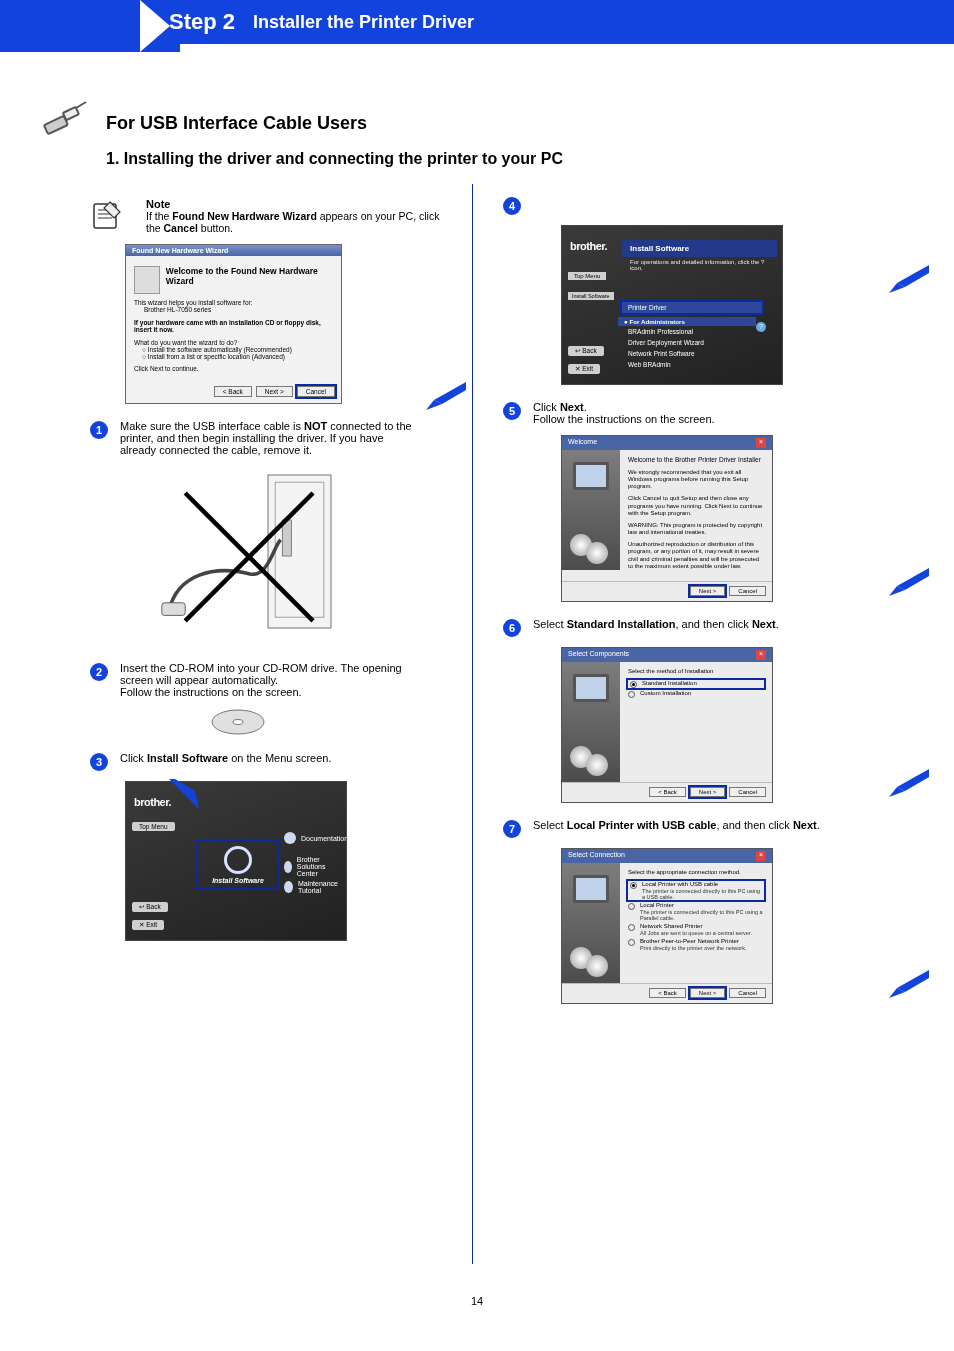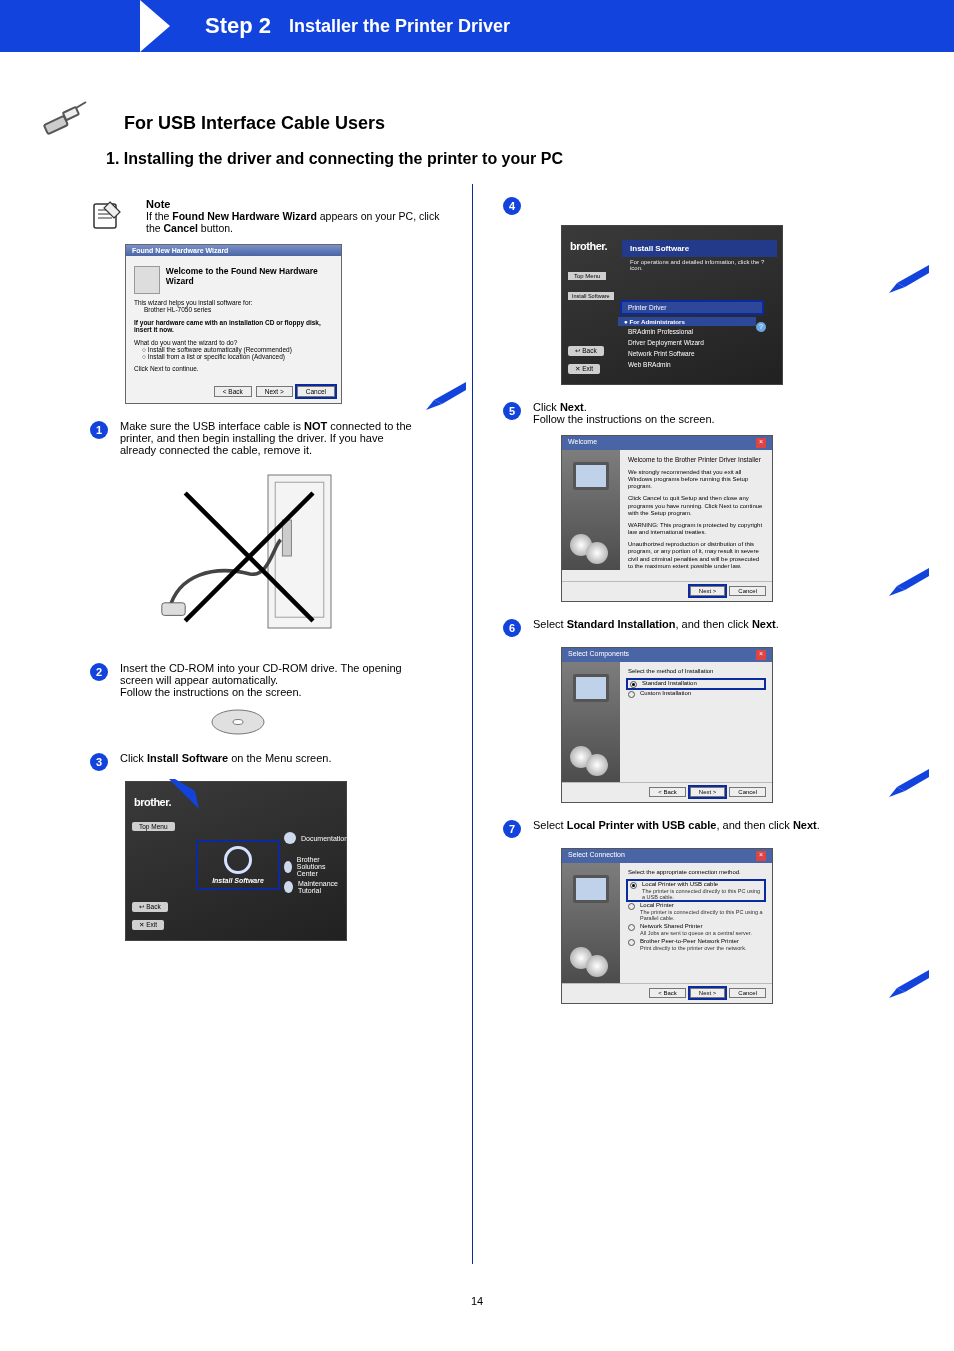--- a/index.html
+++ b/index.html
@@ -1,29 +1,29 @@
 <!DOCTYPE html>
 <html><head>
 <meta charset="utf-8">
 <style>
   * { margin: 0; padding: 0; box-sizing: border-box; }
   body { font-family: Arial, Helvetica, sans-serif; width: 954px; height: 1351px; background: white; position: relative; font-size: 11px; }
 
   
   .header { height: 80px; background: white; position: relative; }
   .blue-tab { position: absolute; top: -10px; left: 0; width: 180px; height: 62px; background: #1243dc; }
-  .blue-banner { position: absolute; top: 0; left: 140px; right: 0; background: #1243dc; height: 52px; display: flex; align-items: center; padding-left: 65px; }
+  .blue-banner { position: absolute; top: 0; left: 140px; right: 0; background: #1243dc; height: 44px; display: flex; align-items: center; padding-left: 29px; }
   .banner-step { color: #fff; font: 700 22px/1 Arial; }
   .banner-title { color: #fff; font: 700 18px/1 Arial; margin-left: 18px; }
   .arrow-cap { position: absolute; left: 140px; top: 0; width: 0; height: 0; border-top: 26px solid transparent; border-bottom: 26px solid transparent; border-left: 30px solid #fff; z-index: 2; }
 
   .page { padding: 10px 40px 40px 40px; }
 
   
-  .sec-head { display: flex; align-items: center; gap: 36px; margin: 8px 0 4px 0; }
+  .sec-head { display: flex; align-items: center; gap: 18px; margin: 8px 0 4px 0; }
   .usb-ico svg { width: 48px; height: 48px; }
   .sec-title { font-size: 18px; font-weight: 700; }
   .sec-sub { margin-left: 66px; font-size: 16px; font-weight: 700; margin-top: -2px; }
 
   
   .cols { display: flex; gap: 30px; margin-top: 12px; }
   .col { width: 46%; position: relative; }
   .divider { width: 1px; background: #0b2aa0; margin-top: 4px; min-height: 1080px; }
 
   

